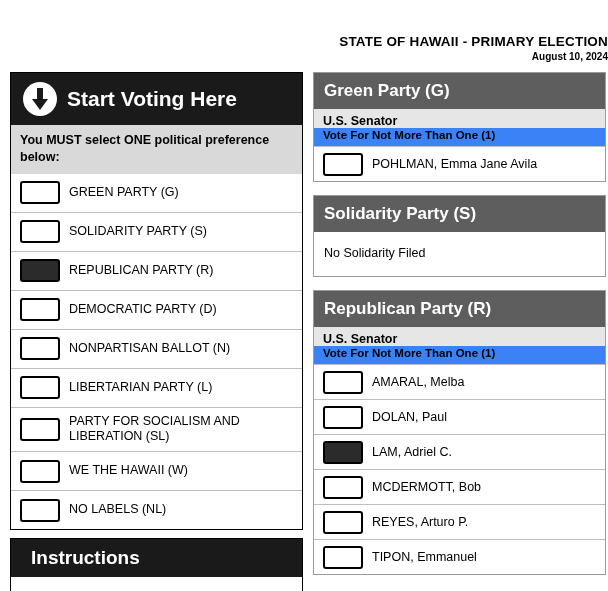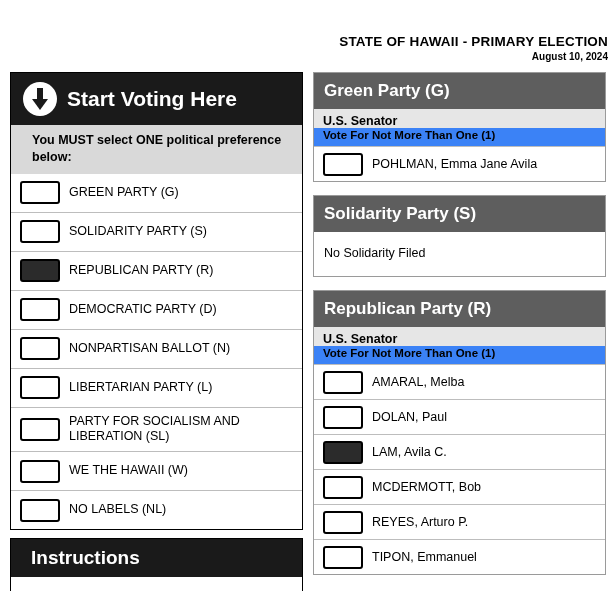--- a/index.html
+++ b/index.html
@@ -88,21 +88,21 @@
     border-top: 11px solid #1a1a1a;
   }
   .start-title {
     font-size: 21px;
     font-weight: bold;
   }
   .must-select {
     background: #d9d9d9;
     font-size: 12.5px;
     font-weight: bold;
-    padding: 7px 9px 8px 21px;
+    padding: 7px 9px 8px 9px;
     line-height: 1.35;
   }
 
   
   .choice-row {
     display: flex;
     align-items: center;
     gap: 9px;
     padding: 6px 6px 6px 9px;
     border-bottom: 1px solid #bdbdbd;
@@ -288,21 +288,21 @@
       <div class="cand-row">
         <div class="oval"></div>
         <div class="cand-name">AMARAL, Melba</div>
       </div>
       <div class="cand-row">
         <div class="oval"></div>
         <div class="cand-name">DOLAN, Paul</div>
       </div>
       <div class="cand-row">
         <div class="oval filled"></div>
-        <div class="cand-name">LAM, Avila C.</div>
+        <div class="cand-name">LAM, Adriel C.</div>
       </div>
       <div class="cand-row">
         <div class="oval"></div>
         <div class="cand-name">MCDERMOTT, Bob</div>
       </div>
       <div class="cand-row">
         <div class="oval"></div>
         <div class="cand-name">REYES, Arturo P.</div>
       </div>
       <div class="cand-row">

